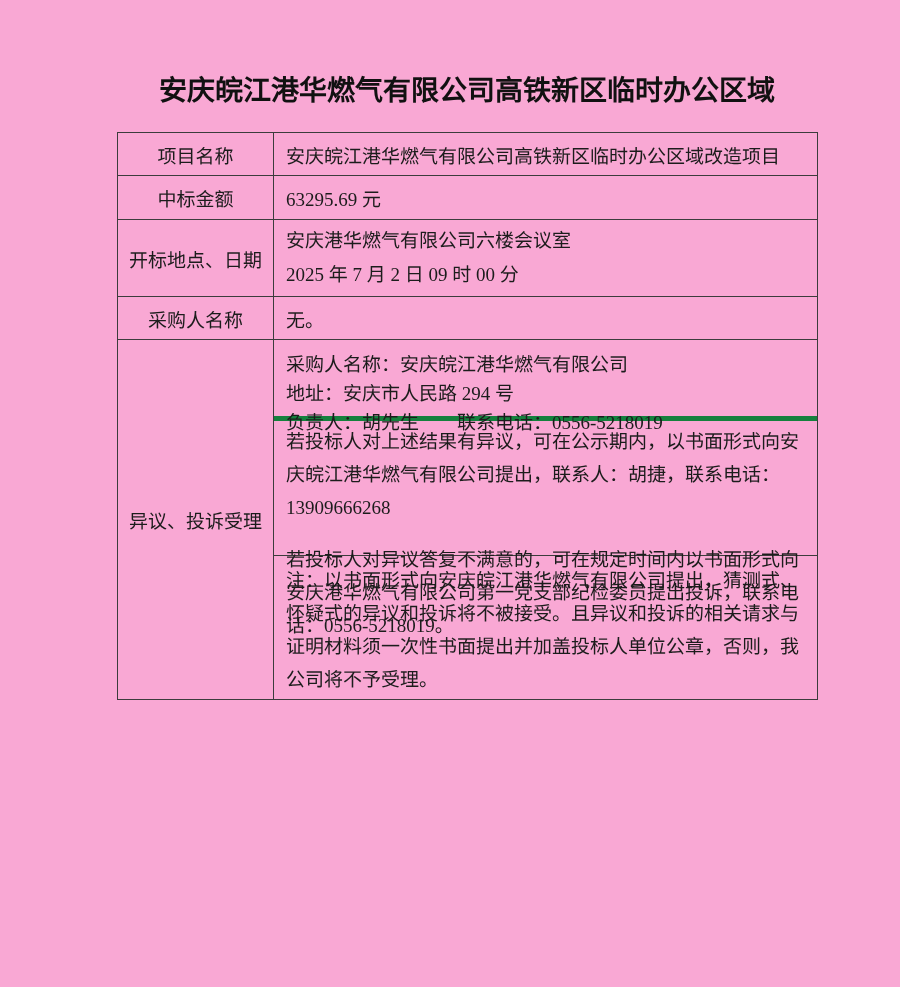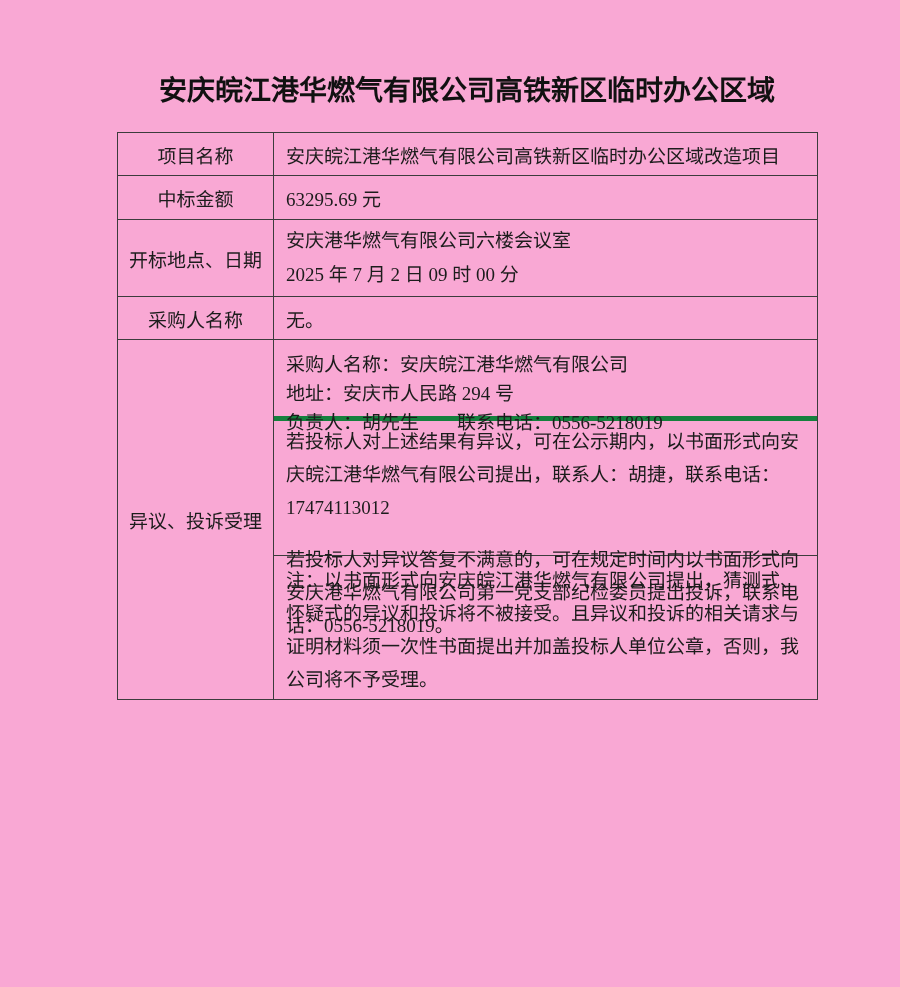--- a/index.html
+++ b/index.html
@@ -128,21 +128,21 @@
 
         <tr>
           <td class="cell-label">异议、投诉受理</td>
           <td class="cell-merged">
             <div class="sub-cell contact">
               <div>采购人名称：安庆皖江港华燃气有限公司</div>
               <div>地址：安庆市人民路 294 号</div>
               <div>负责人：胡先生　　联系电话：0556-5218019</div>
             </div>
             <div class="sub-cell procedure">
-              <div class="para">若投标人对上述结果有异议，可在公示期内，以书面形式向安庆皖江港华燃气有限公司提出，联系人：胡捷，联系电话：17474113012</div>
+              <div class="para">若投标人对上述结果有异议，可在公示期内，以书面形式向安庆皖江港华燃气有限公司提出，联系人：胡捷，联系电话：13909666268</div>
               <div class="para">若投标人对异议答复不满意的，可在规定时间内以书面形式向安庆港华燃气有限公司第一党支部纪检委员提出投诉，联系电话：0556-5218019。</div>
             </div>
             <div class="sub-cell note-cell">
               <div>注：以书面形式向安庆皖江港华燃气有限公司提出，猜测式、怀疑式的异议和投诉将不被接受。且异议和投诉的相关请求与证明材料须一次性书面提出并加盖投标人单位公章，否则，我公司将不予受理。</div>
             </div>
           </td>
         </tr>
       </tbody>
     </table>
 

